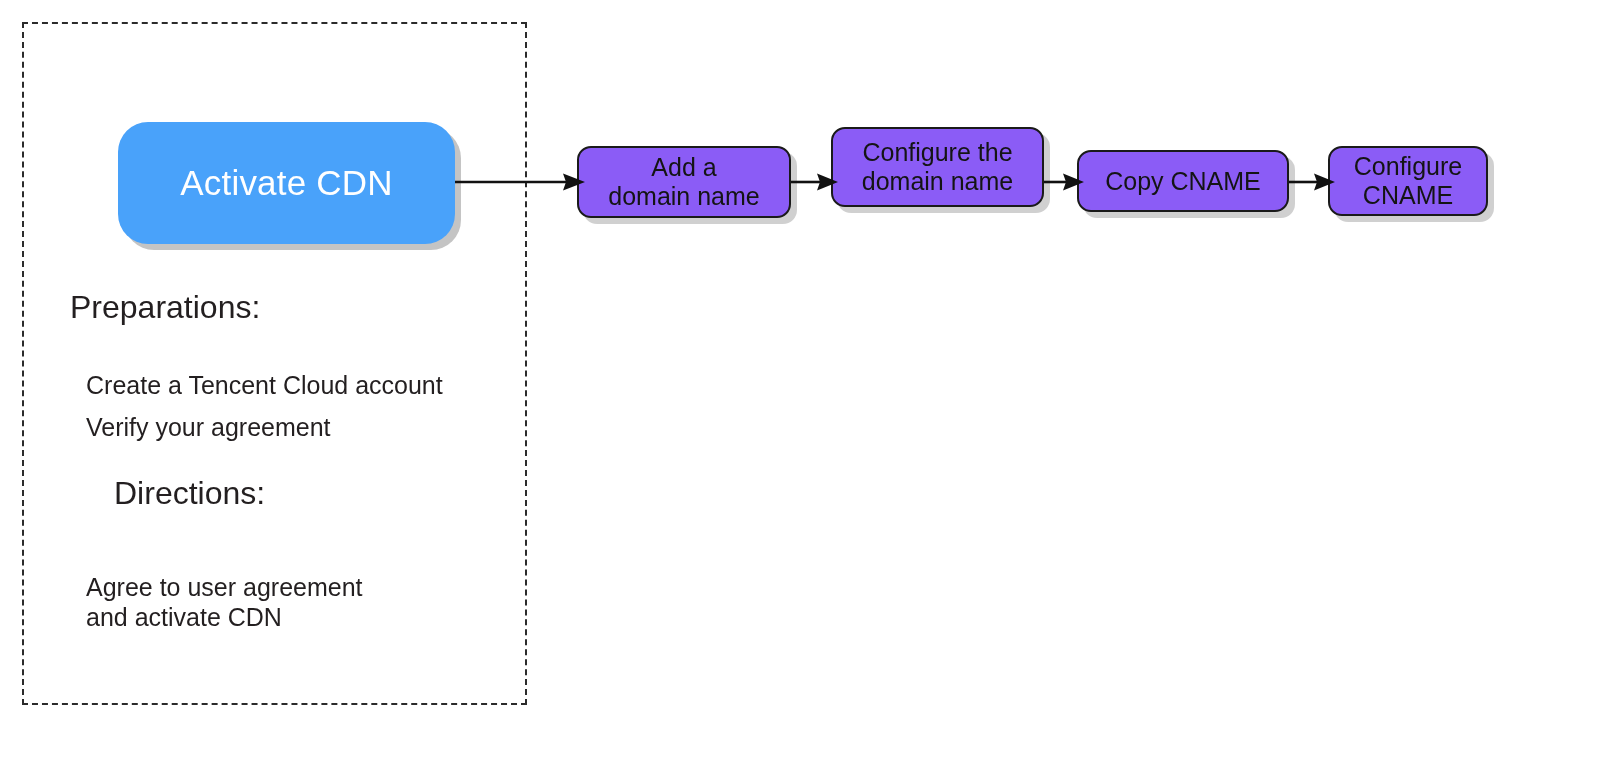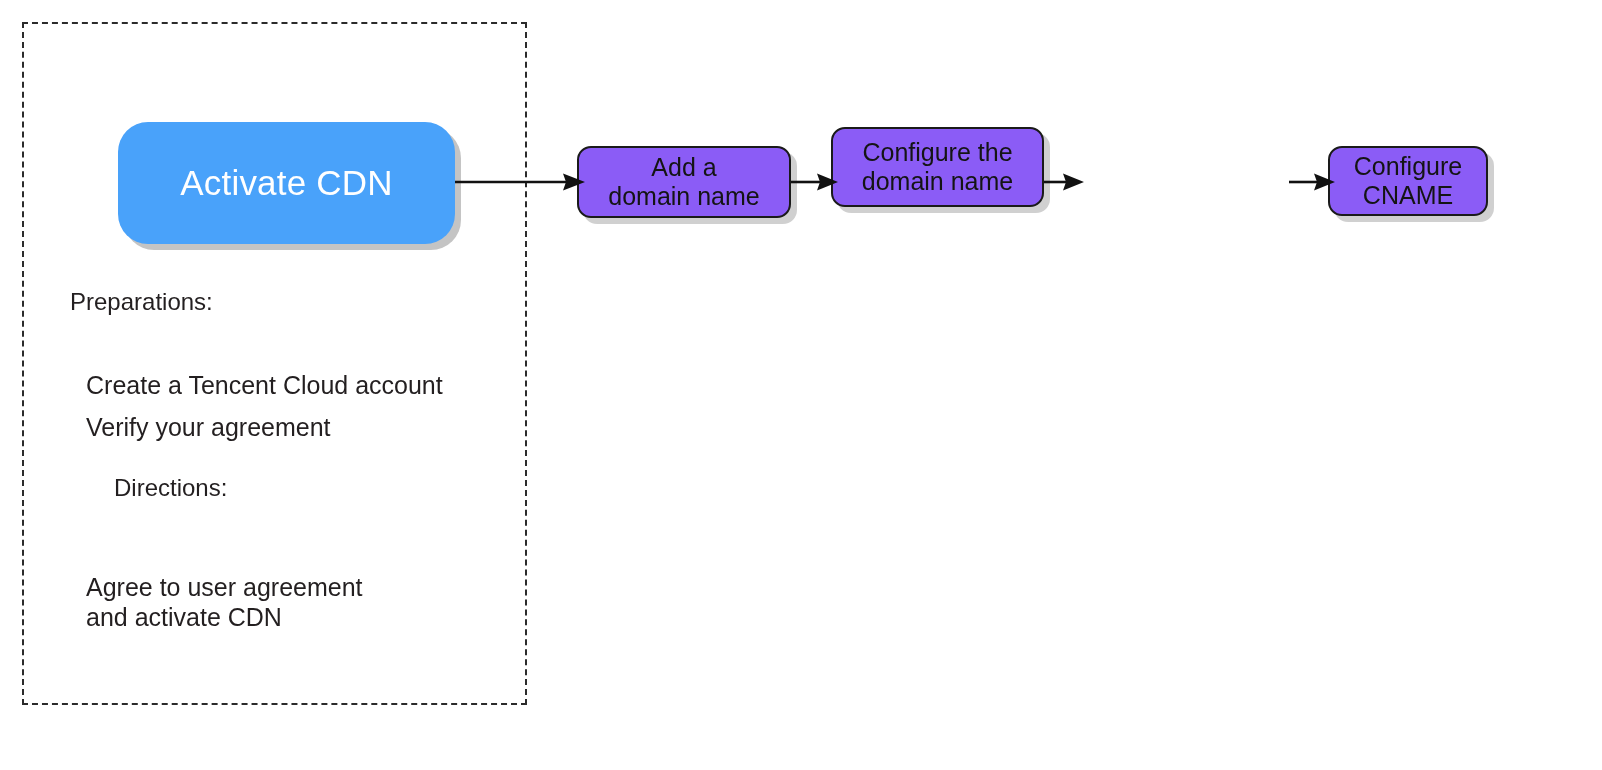--- a/index.html
+++ b/index.html
@@ -93,21 +93,21 @@
   #edge-4 { left: 1289px; width: 46px;  }
 
   
   #notes {
     position: absolute;
     left: 70px;
     top: 288px;
     width: 440px;
   }
   .note-heading {
-    font-size: 24px;
+    font-size: 32px;
     line-height: 1.2;
     color: #231f20;
     margin: 0;
   }
   .note-line {
     font-size: 25px;
     line-height: 1.2;
     color: #231f20;
     margin: 16px;
     white-space: pre-line;
@@ -132,20 +132,23 @@
   <div class="flow-node" id="node-add-domain">
     <span class="node-label">Add a
 domain name</span>
   </div>
 
   <div class="flow-node" id="node-config-domain">
     <span class="node-label">Configure the
 domain name</span>
   </div>
 
+  <div class="flow-node" id="node-copy-cname">
+    <span class="node-label">Copy CNAME</span>
+  </div>
 
   <div class="flow-node" id="node-config-cname">
     <span class="node-label">Configure
 CNAME</span>
   </div>
 
   <div class="connector" id="edge-1">
     <svg width="130" height="22" viewBox="0 0 130 22">
       <line x1="0" y1="11" x2="112" y2="11" stroke="#111111" stroke-width="2.6"></line>
       <polygon points="130,11 108,2.5 111,11 108,19.5" fill="#111111"></polygon>

